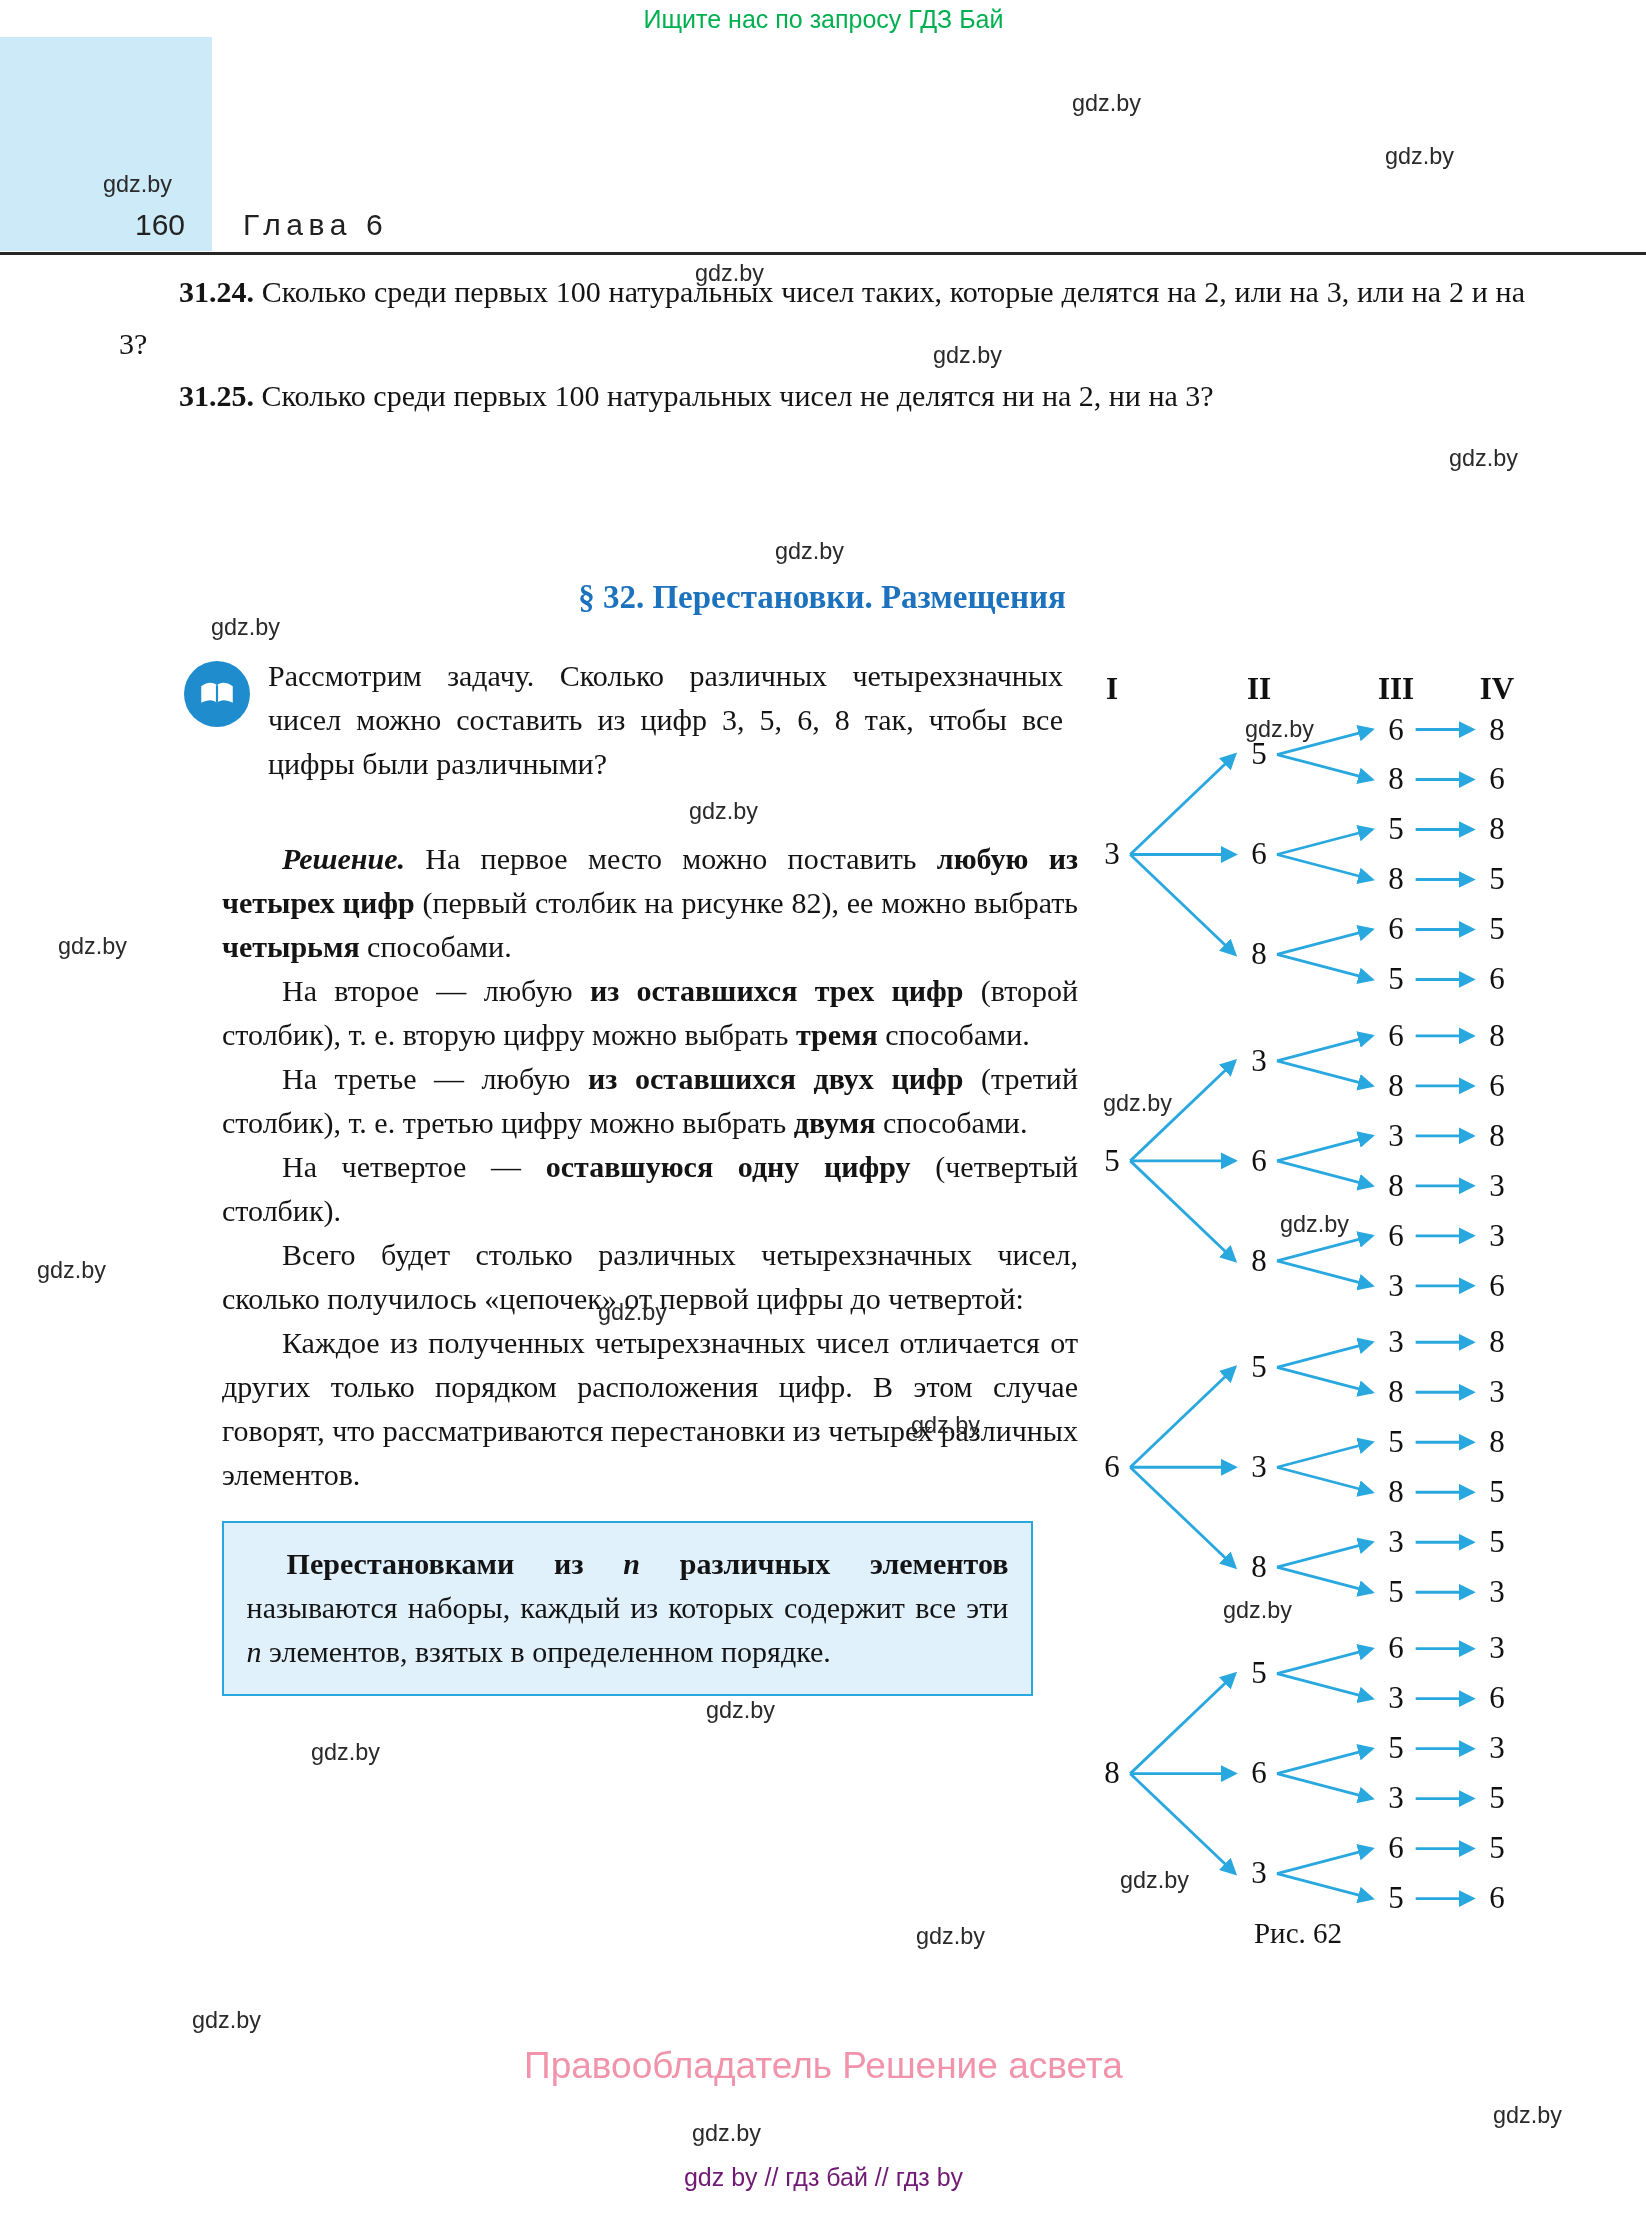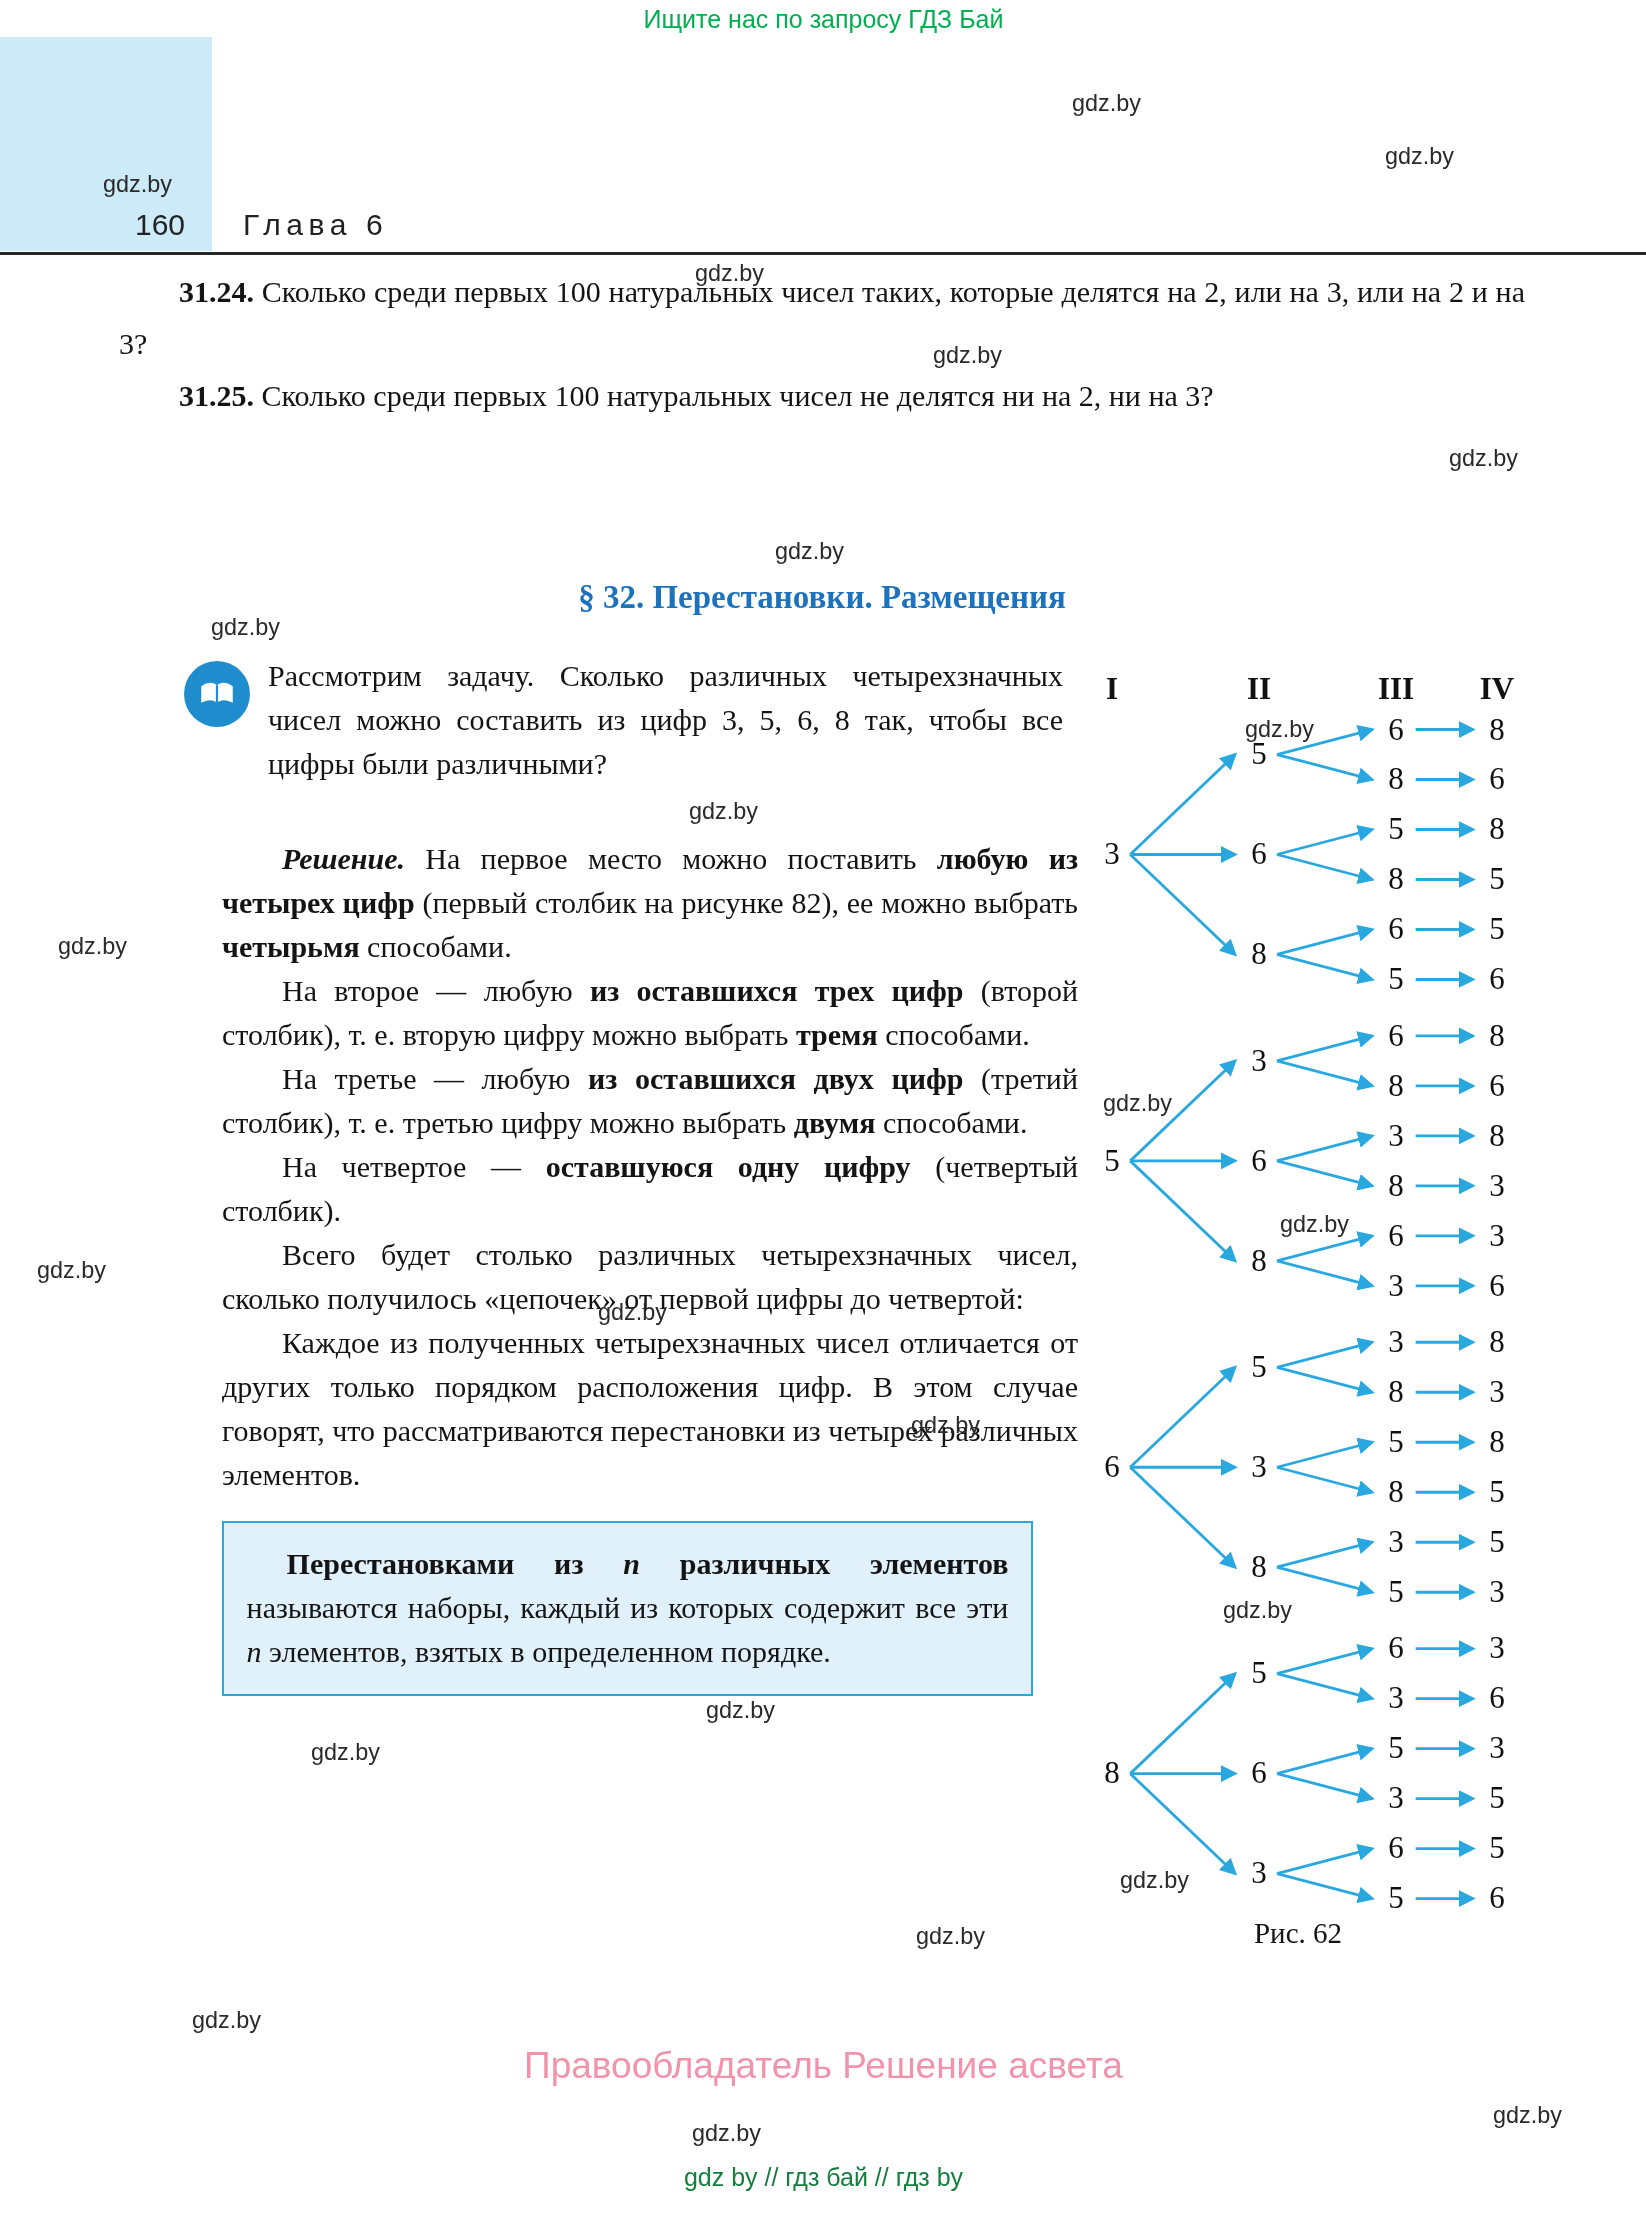--- a/index.html
+++ b/index.html
@@ -88,21 +88,21 @@
   .footer-pink {
     position: absolute; left: 0; top: 2045px; width: 100%;
     text-align: center;
     font-family: "Liberation Sans", sans-serif;
     font-size: 37px; color: #f193ab;
   }
   .footer-links {
     position: absolute; left: 0; top: 2163px; width: 100%;
     text-align: center;
     font-family: "Liberation Sans", sans-serif;
-    font-size: 25px; color: #15803d;
+    font-size: 25px; color: #701a75;
     cursor: pointer;
   }
 </style>
 </head>
 <body>
 
 <div class="top-banner">Ищите нас по запросу ГДЗ Бай</div>
 
 <div class="header-box"></div>
 <div class="page-number">160</div>

